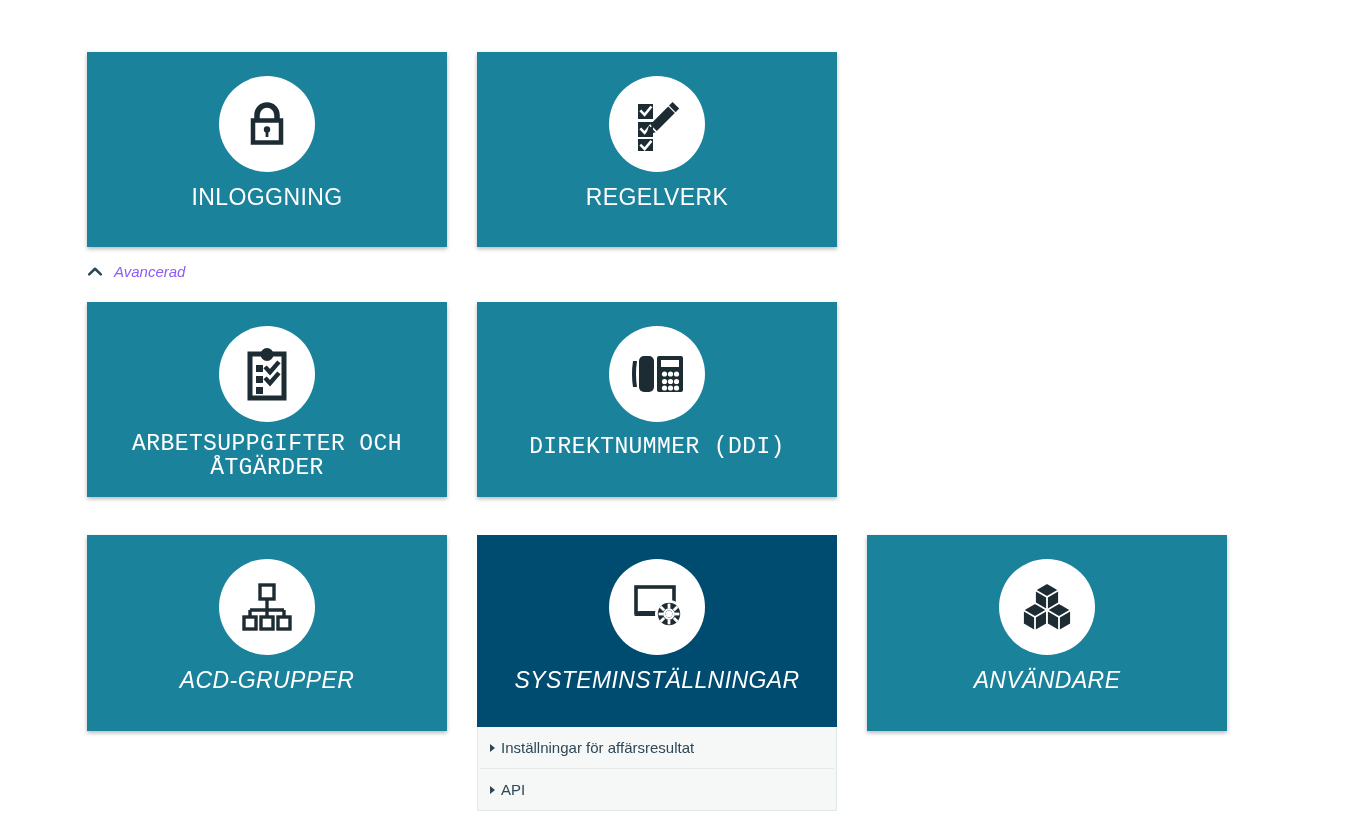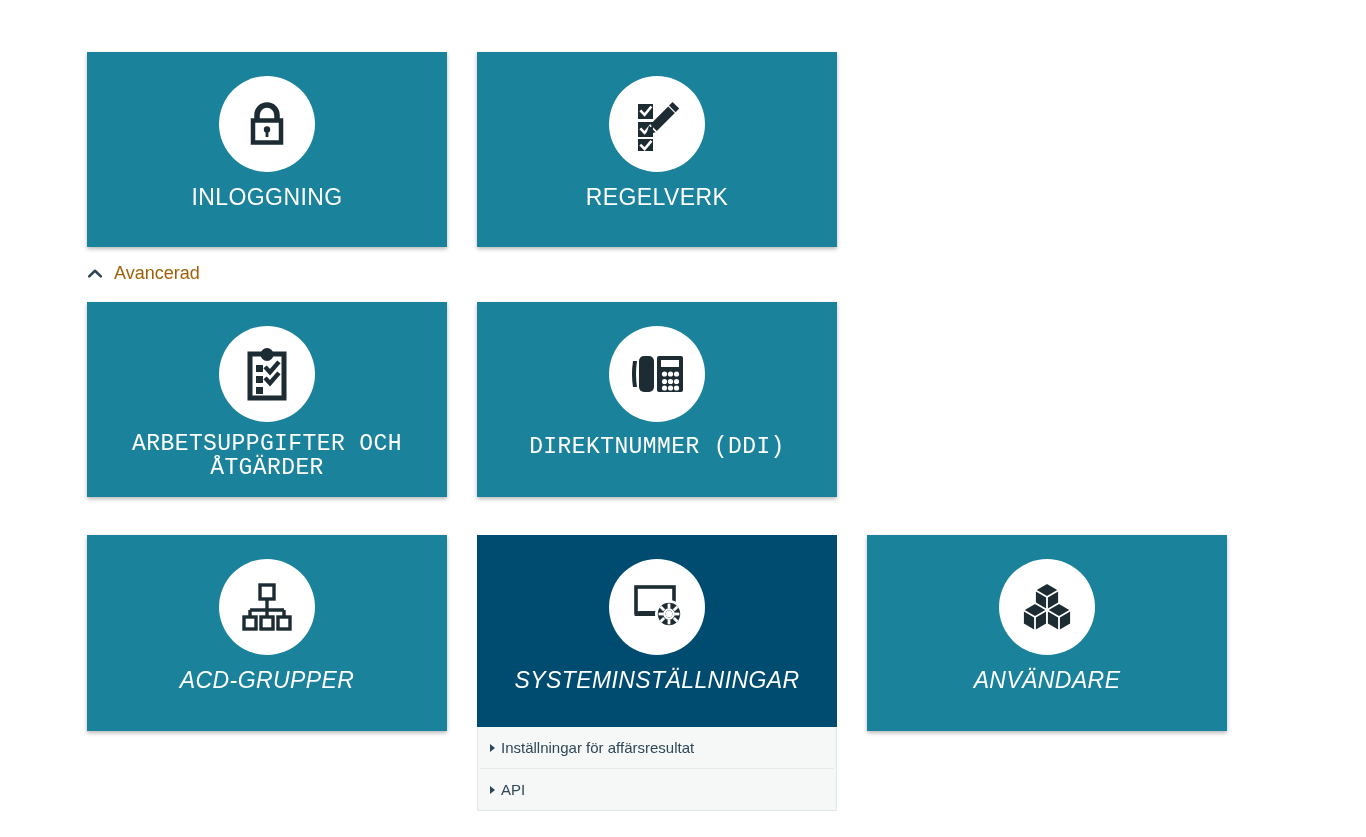--- a/index.html
+++ b/index.html
@@ -95,22 +95,23 @@
     cursor: pointer;
     user-select: none;
   }
   .advanced-toggle .chev {
     display: block;
     width: 16px;
     height: 16px;
     color: #2e4756;
   }
   .advanced-label {
-    font-size: 18px;
-    color: #a16207;
+    font-size: 15px;
+    color: #8b5cf6;
+    font-style: italic;
   }
 
   
   .submenu {
     position: absolute;
     left: 477px;
     top: 727px;
     width: 360px;
     box-sizing: border-box;
     background: #f6f8f8;

